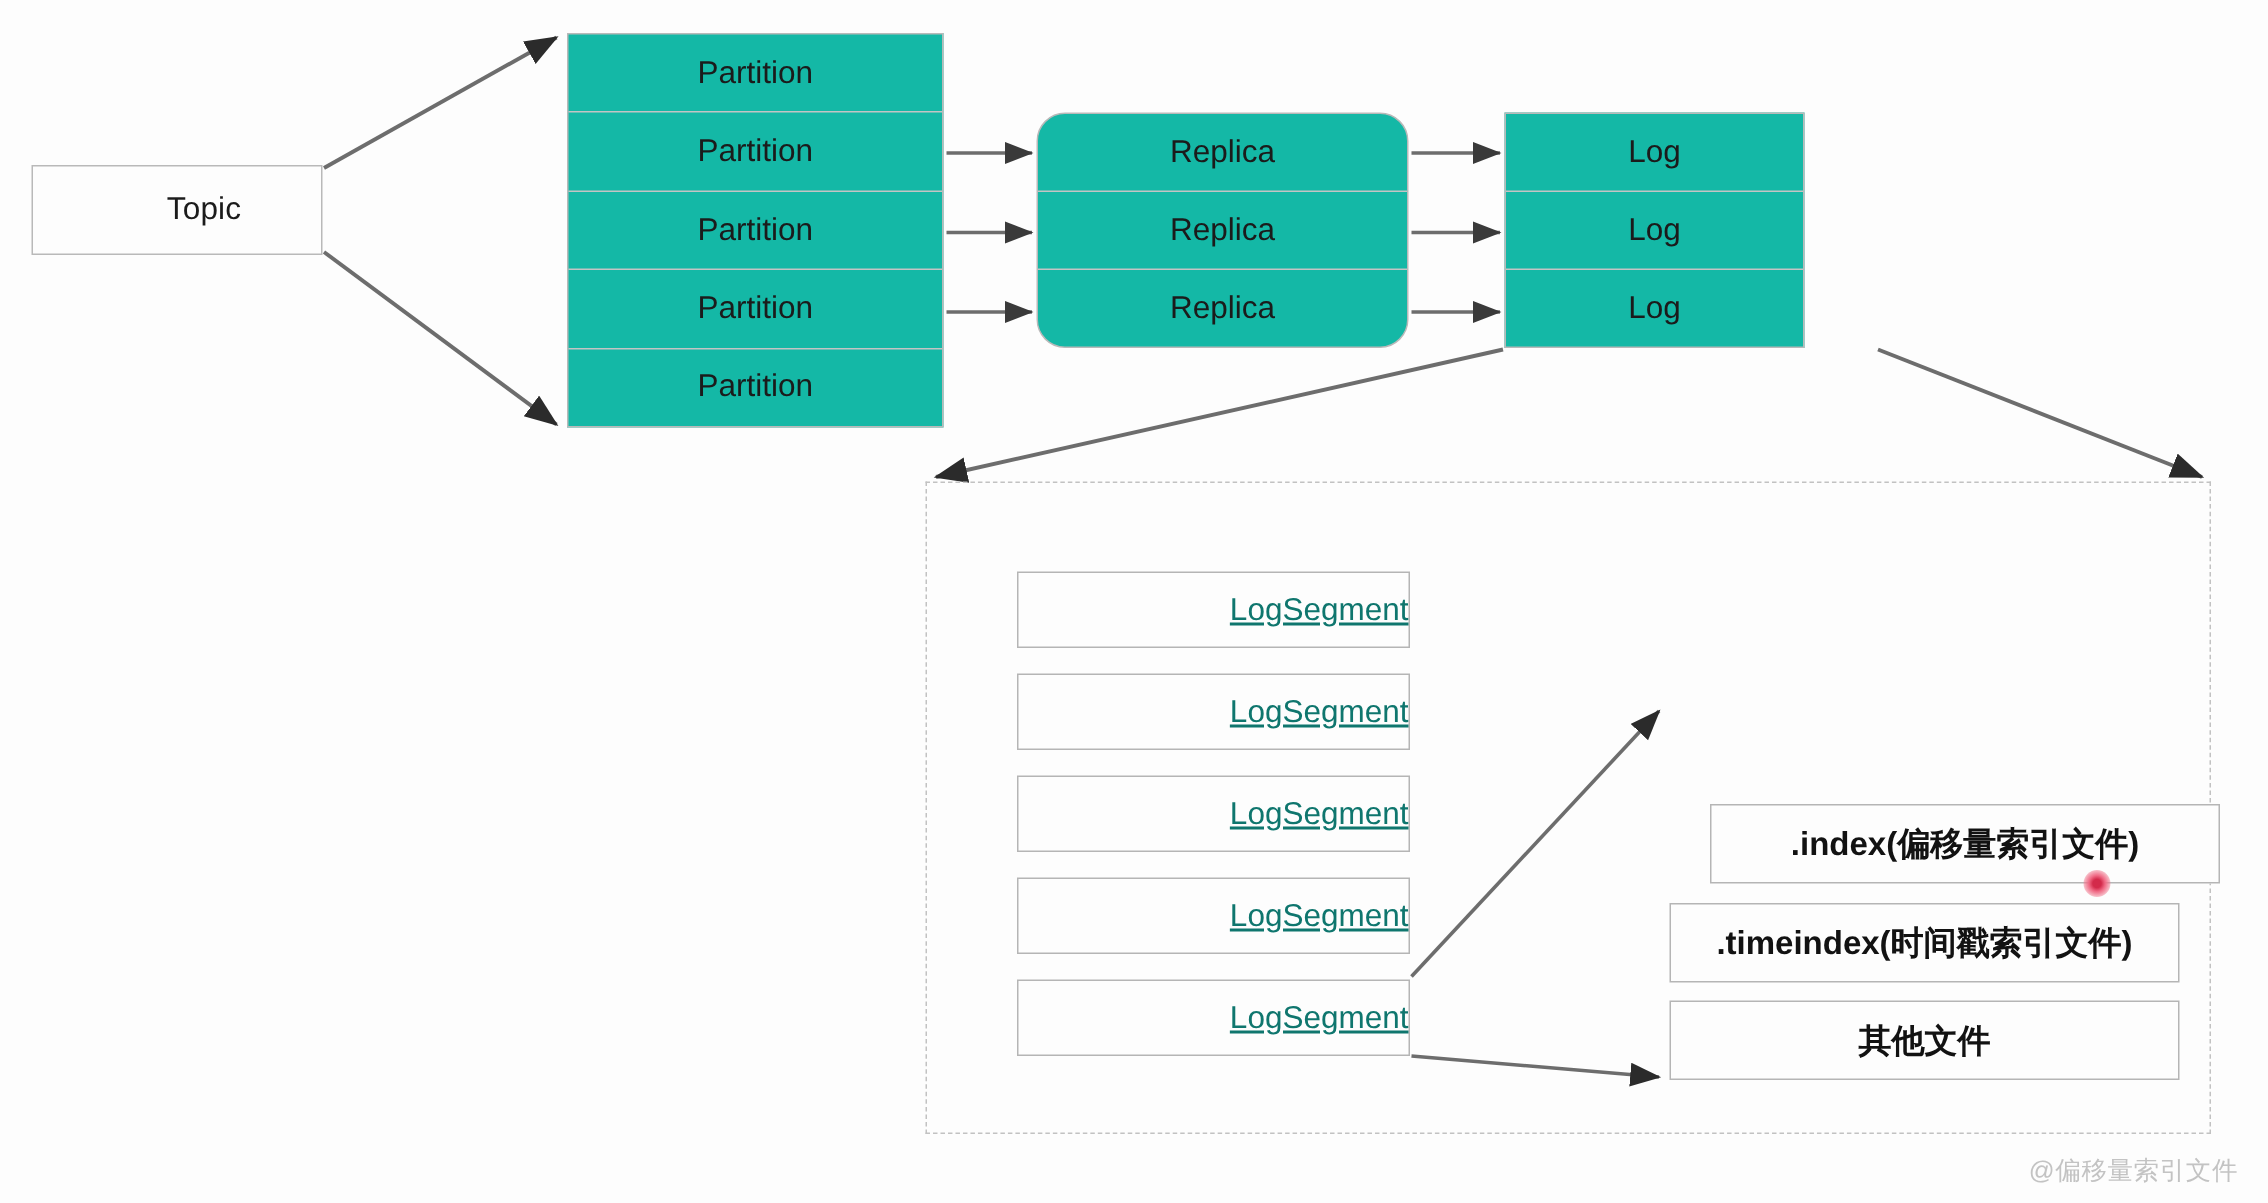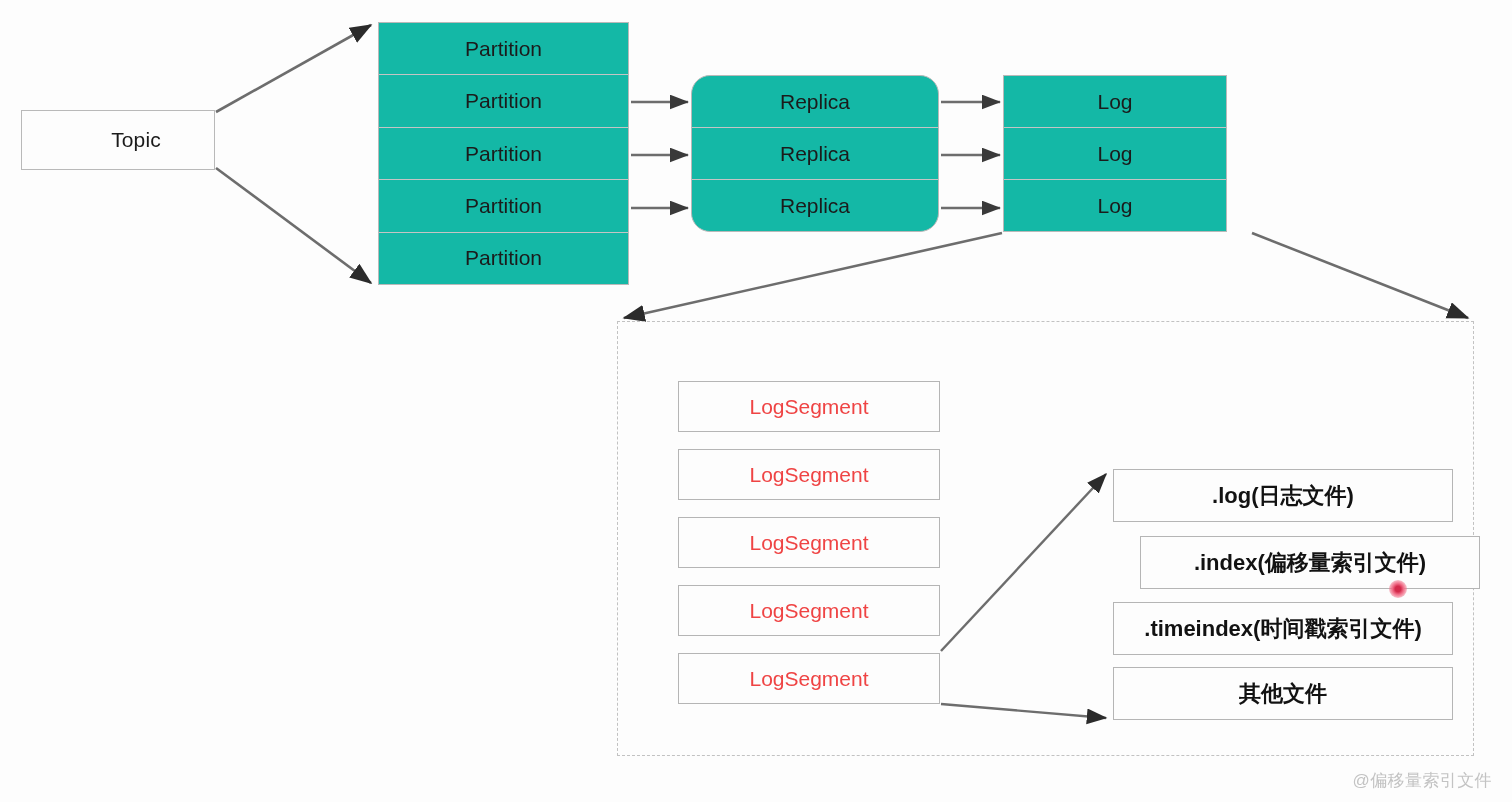--- a/index.html
+++ b/index.html
@@ -67,24 +67,25 @@
   }
 
   
   .seg {
     position: absolute;
     box-sizing: border-box;
     border: 1.8px solid #b5b5b5;
     background: #fdfdfd;
     display: flex;
     align-items: center;
-    justify-content: center;
+    justify-content: flex-end;
     font-size: 21px;
-    color: #ef4444;
-    white-space: nowrap;
+    color: #0f766e;
+    white-space: nowrap;
+    text-decoration: underline;
   }
   
   .filebox {
     position: absolute;
     box-sizing: border-box;
     border: 1.8px solid #b5b5b5;
     background: #fdfdfd;
     display: flex;
     align-items: center;
     justify-content: center;
@@ -201,21 +202,21 @@
       <span>Replica</span>
     </div>
     <div class="cell">
       <span>Replica</span>
     </div>
     <div class="cell">
       <span>Replica</span>
     </div>
   </div>
 
-  <div class="stack" style="left:1003px; top:75px; width:224px; height:157px;">
+  <div class="stack" style="left:1003px; top:75px; width:200px; height:157px;">
     <div class="cell">
       <span>Log</span>
     </div>
     <div class="cell">
       <span>Log</span>
     </div>
     <div class="cell">
       <span>Log</span>
     </div>
   </div>
@@ -231,23 +232,20 @@
   <div class="seg" style="left:678px; top:517px; width:262px; height:51px;">
     <span>LogSegment</span>
   </div>
   <div class="seg" style="left:678px; top:585px; width:262px; height:51px;">
     <span>LogSegment</span>
   </div>
   <div class="seg" style="left:678px; top:653px; width:262px; height:51px;">
     <span>LogSegment</span>
   </div>
 
-  <div class="filebox" style="left:1113px; top:469px; width:340px; height:53px;">
-    <span>.log(日志文件)</span>
-  </div>
   <div class="filebox" style="left:1113px; top:536px; width:340px; height:53px;margin-left:27px;">
     <span>.index(偏移量索引文件)</span>
   </div>
   <div class="filebox" style="left:1113px; top:667px; width:340px; height:53px;">
     <span>其他文件</span>
   </div>
   <div class="filebox" style="left:1113px; top:602px; width:340px; height:53px;">
     <span>.timeindex(时间戳索引文件)</span>
   </div>
 

